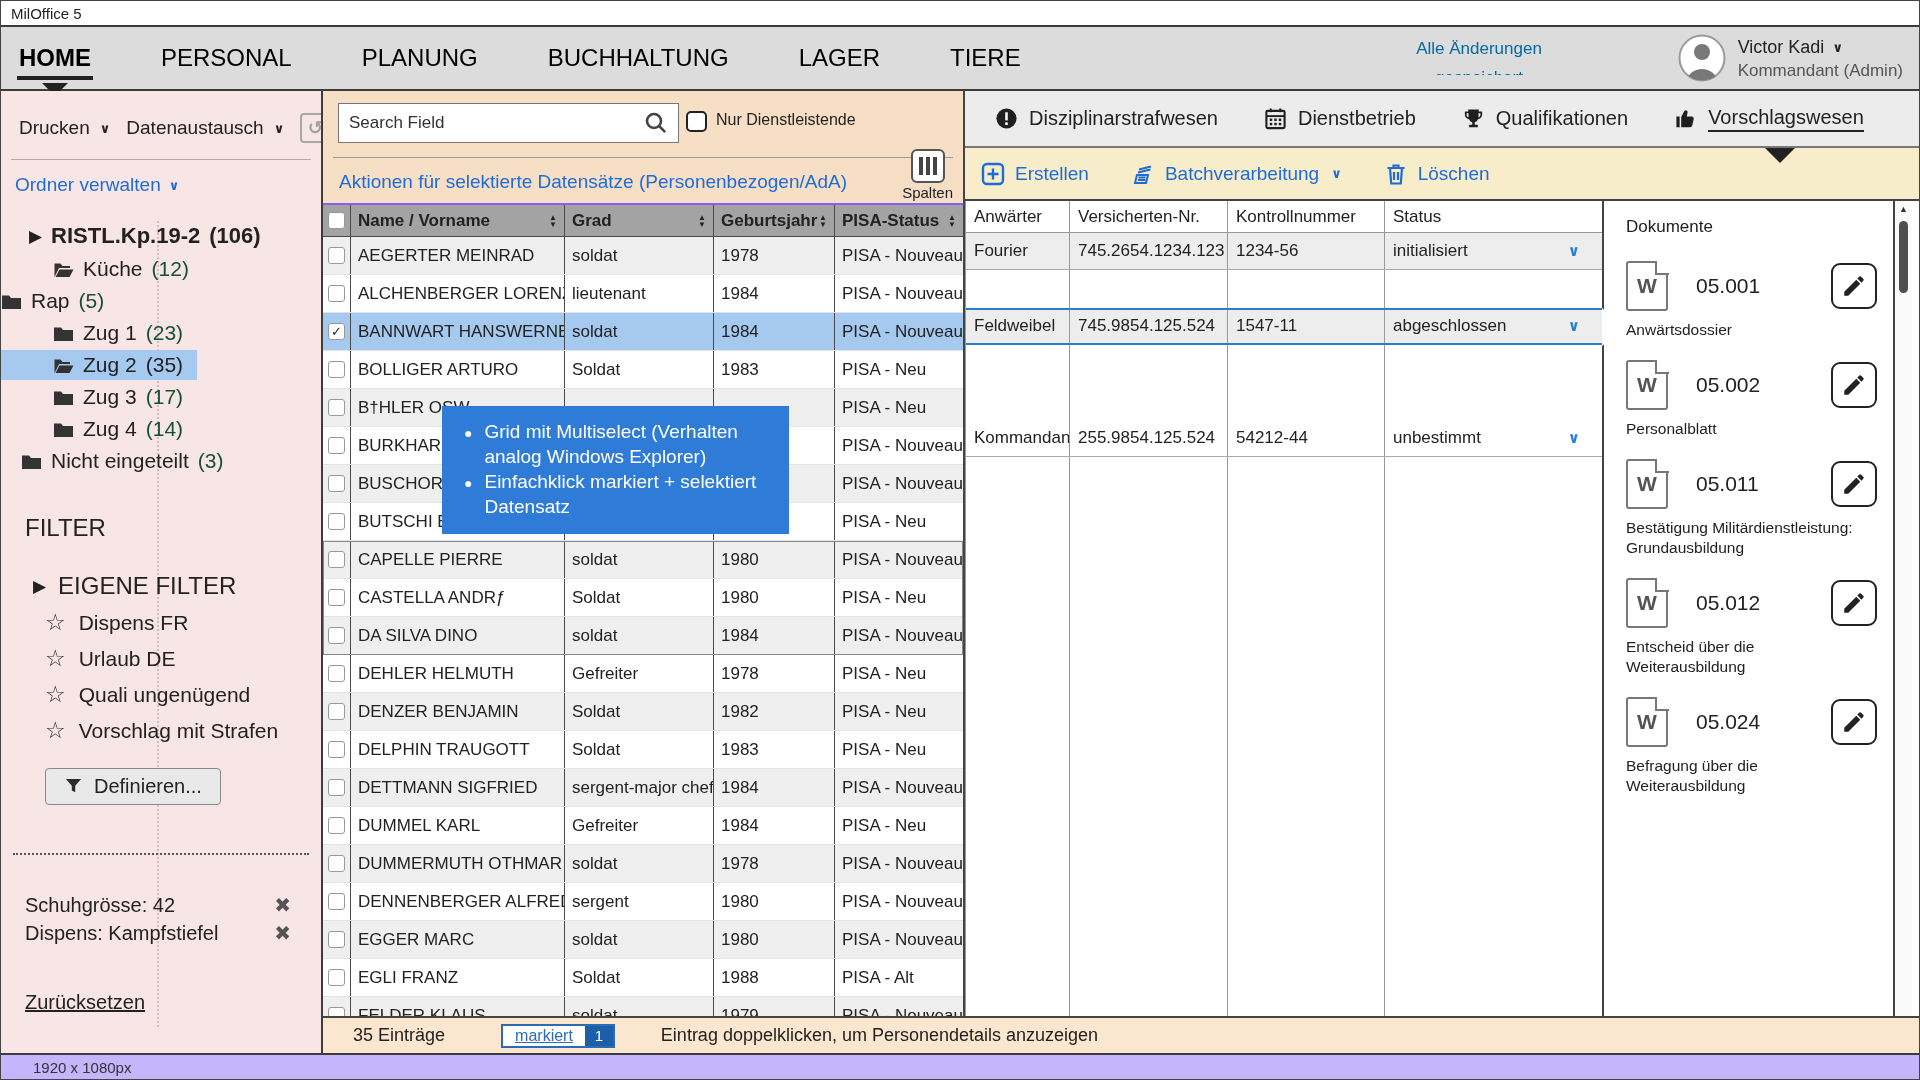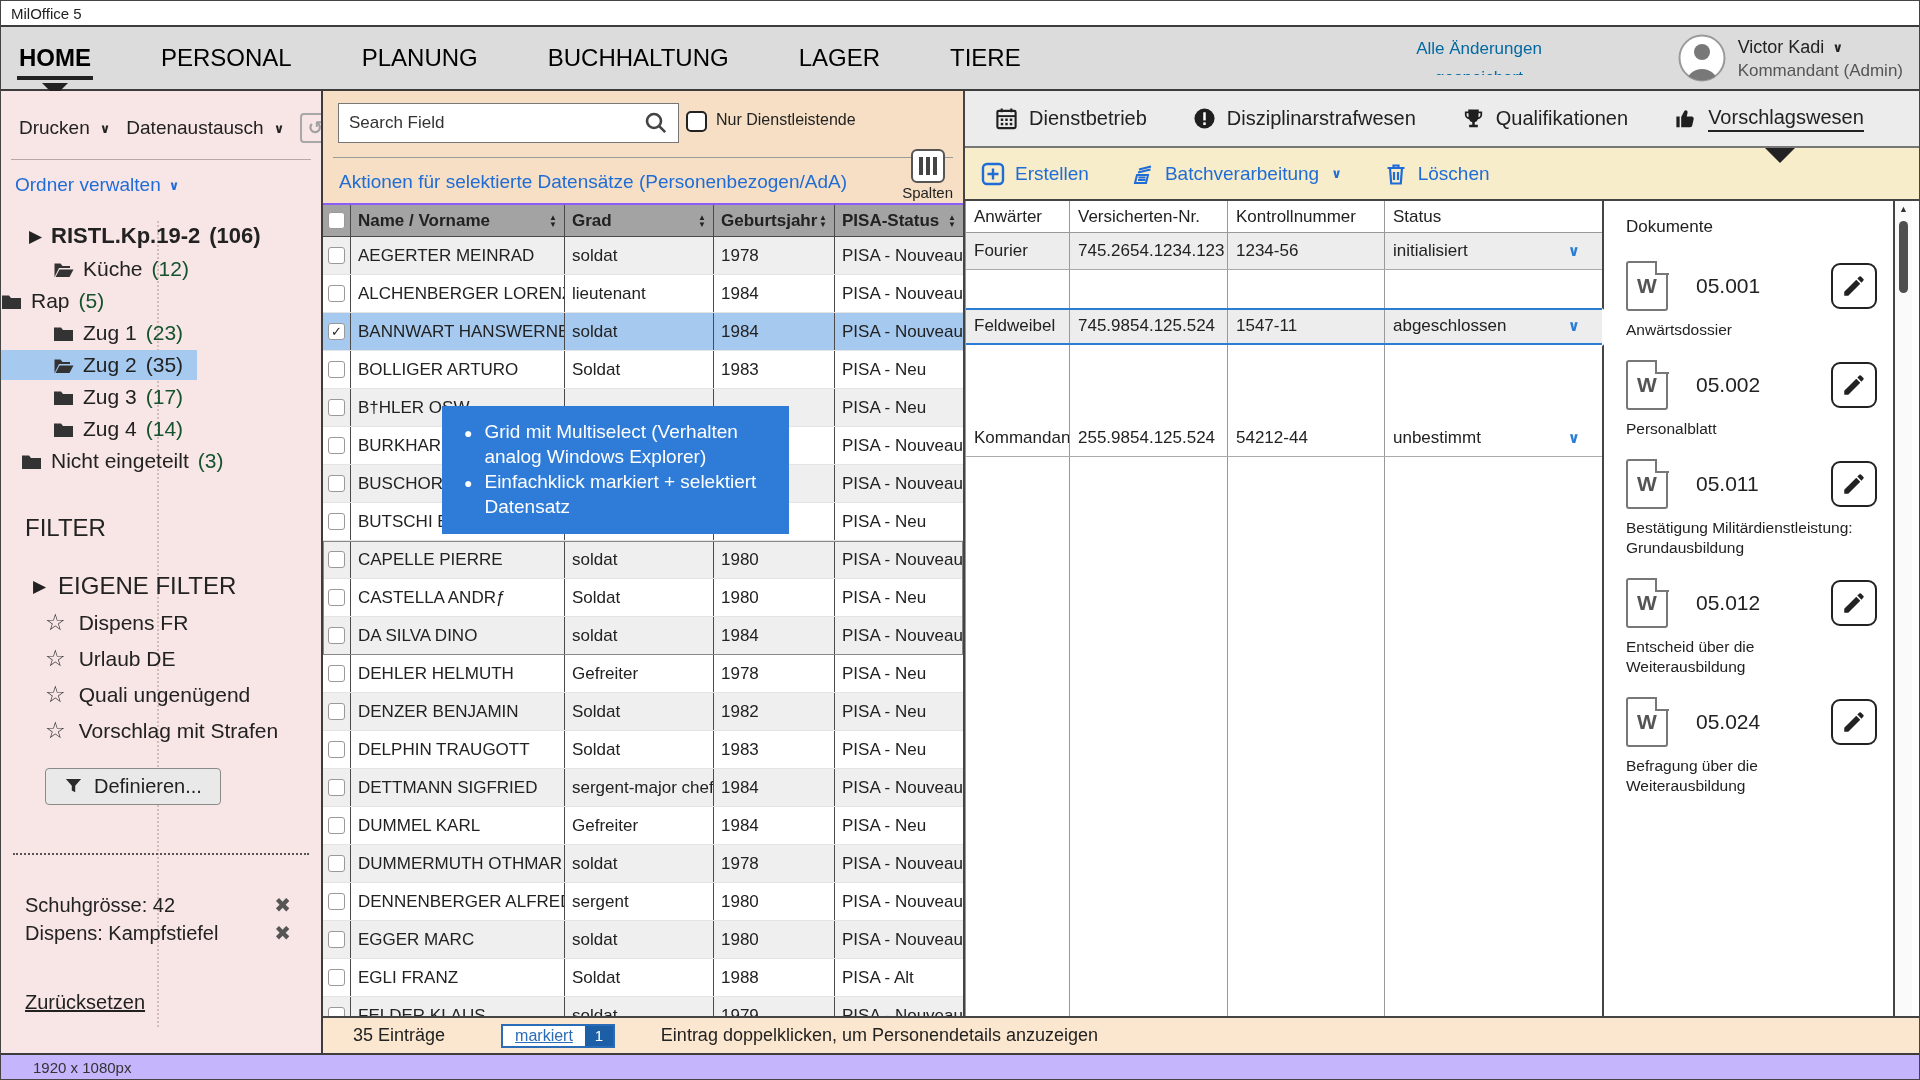--- a/index.html
+++ b/index.html
@@ -651,44 +651,44 @@
                   <span>Einfachklick markiert + selektiert Datensatz</span>
                 </div>
             </div>
           </div>
         </div>
 
         <div class="right-col">
           <div class="tabsbar">
             <div class="tab">
               <svg viewBox="0 0 24 24">
+                  <circle cx="12" cy="12" r="10.5" fill="#1f1f1f"></circle>
+                  <rect x="10.7" y="5.5" width="2.6" height="8.5" fill="#fff"></rect>
+                  <rect x="10.7" y="16" width="2.6" height="2.8" fill="#fff"></rect>
+                </svg>
+              <span class="tab-label">Disziplinarstrafwesen</span>
+            </div>
+            <div class="tab">
+              <svg viewBox="0 0 24 24">
                   <path d="M7 1.5v4M17 1.5v4" stroke="#1f1f1f" stroke-width="2.2" fill="none"></path>
                   <rect x="2.5" y="4" width="19" height="18" rx="1.5" fill="none" stroke="#1f1f1f" stroke-width="2.2"></rect>
                   <path d="M2.5 9.5h19" stroke="#1f1f1f" stroke-width="2"></path>
                   <g fill="#1f1f1f">
                     <rect x="6" y="12" width="2.6" height="2.6"></rect>
                     <rect x="10.7" y="12" width="2.6" height="2.6"></rect>
                     <rect x="15.4" y="12" width="2.6" height="2.6"></rect>
                     <rect x="6" y="16.5" width="2.6" height="2.6"></rect>
                     <rect x="10.7" y="16.5" width="2.6" height="2.6"></rect>
                     <rect x="15.4" y="16.5" width="2.6" height="2.6"></rect>
                   </g>
                 </svg>
               <span class="tab-label">Dienstbetrieb</span>
             </div>
             <div class="tab">
               <svg viewBox="0 0 24 24">
-                  <circle cx="12" cy="12" r="10.5" fill="#1f1f1f"></circle>
-                  <rect x="10.7" y="5.5" width="2.6" height="8.5" fill="#fff"></rect>
-                  <rect x="10.7" y="16" width="2.6" height="2.8" fill="#fff"></rect>
-                </svg>
-              <span class="tab-label">Disziplinarstrafwesen</span>
-            </div>
-            <div class="tab">
-              <svg viewBox="0 0 24 24">
                   <path d="M6.5 2.5h11v2.2H21V8c0 2.8-2.2 4.3-4.3 4.7A5.6 5.6 0 0 1 13.3 16v2.6h3.2V21H7.5v-2.4h3.2V16a5.6 5.6 0 0 1-3.4-3.3C5.2 12.3 3 10.8 3 8V4.7h3.5zM4.8 6.4V8c0 1.5 1 2.4 2 2.8V6.4zm14.4 0h-2v4.4c1-.4 2-1.3 2-2.8z" fill="#1f1f1f"></path>
                 </svg>
               <span class="tab-label">Qualifikationen</span>
             </div>
             <div class="tab active">
               <svg viewBox="0 0 24 24">
                   <path d="M2.5 10h3.4v11H2.5zM7.5 21h9.3c1.1 0 2-.8 2.2-1.8l1.5-6.4A2.1 2.1 0 0 0 18.4 10h-5.1l.9-4.2a1.9 1.9 0 0 0-3.4-1.5L7.5 10.4z" fill="#1f1f1f"></path>
                 </svg>
               <span class="tab-label">Vorschlagswesen</span>
             </div>

